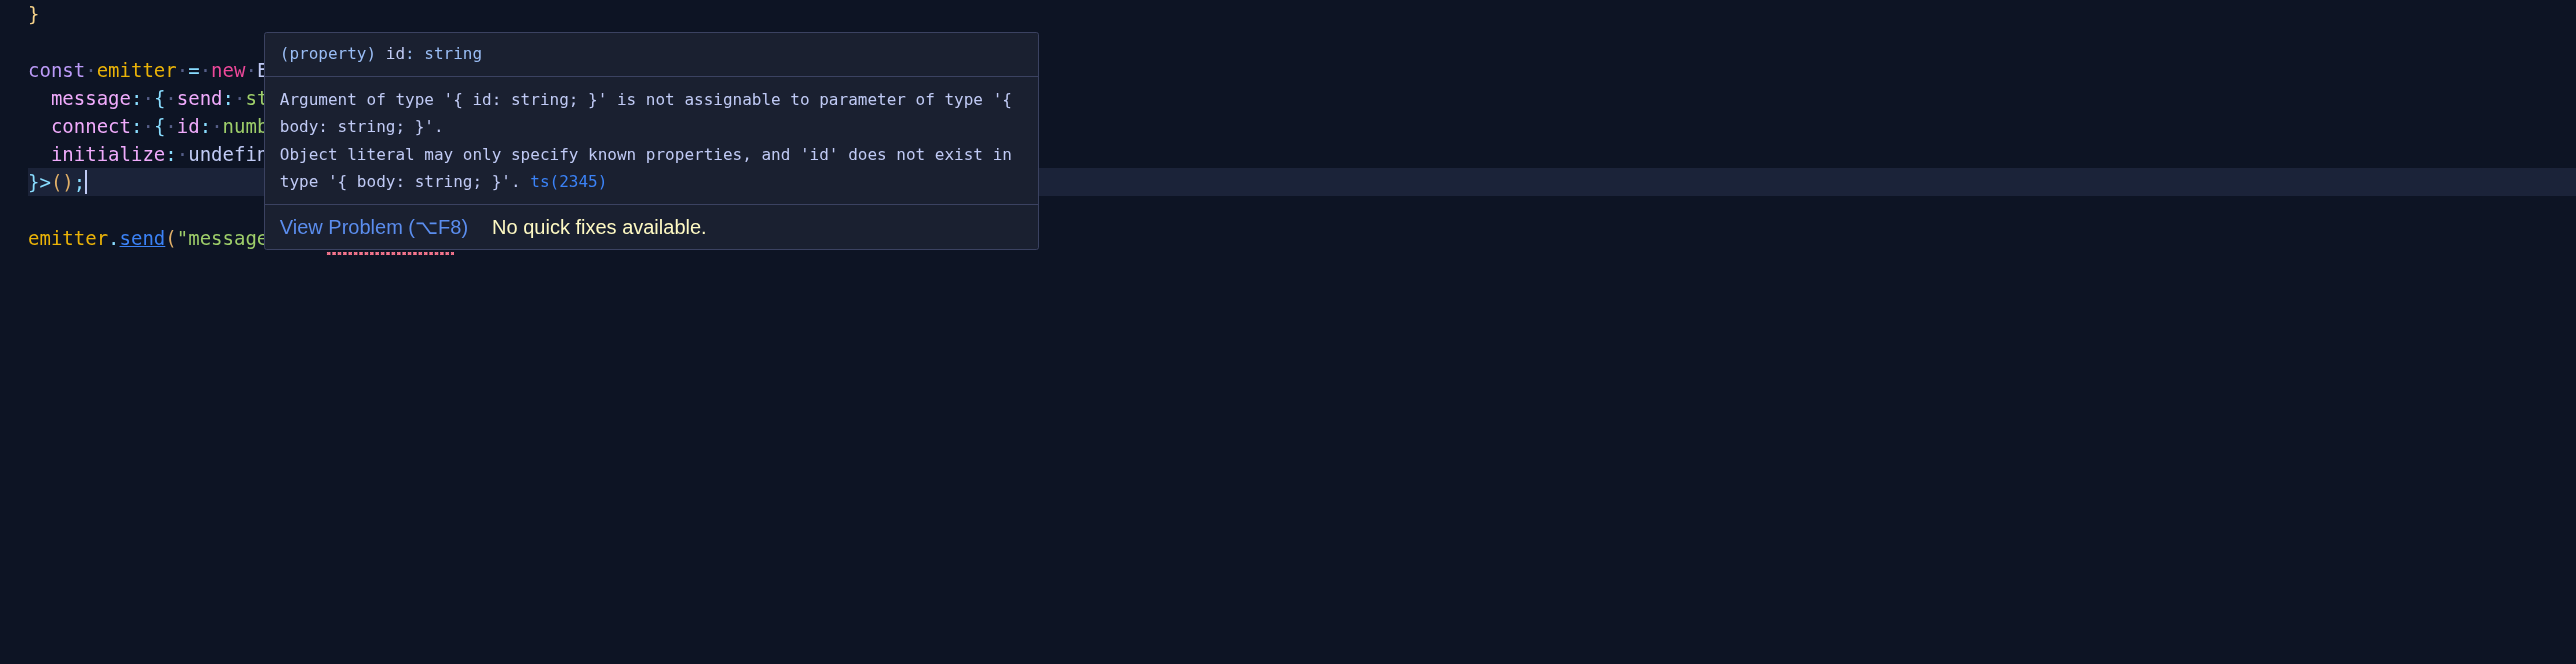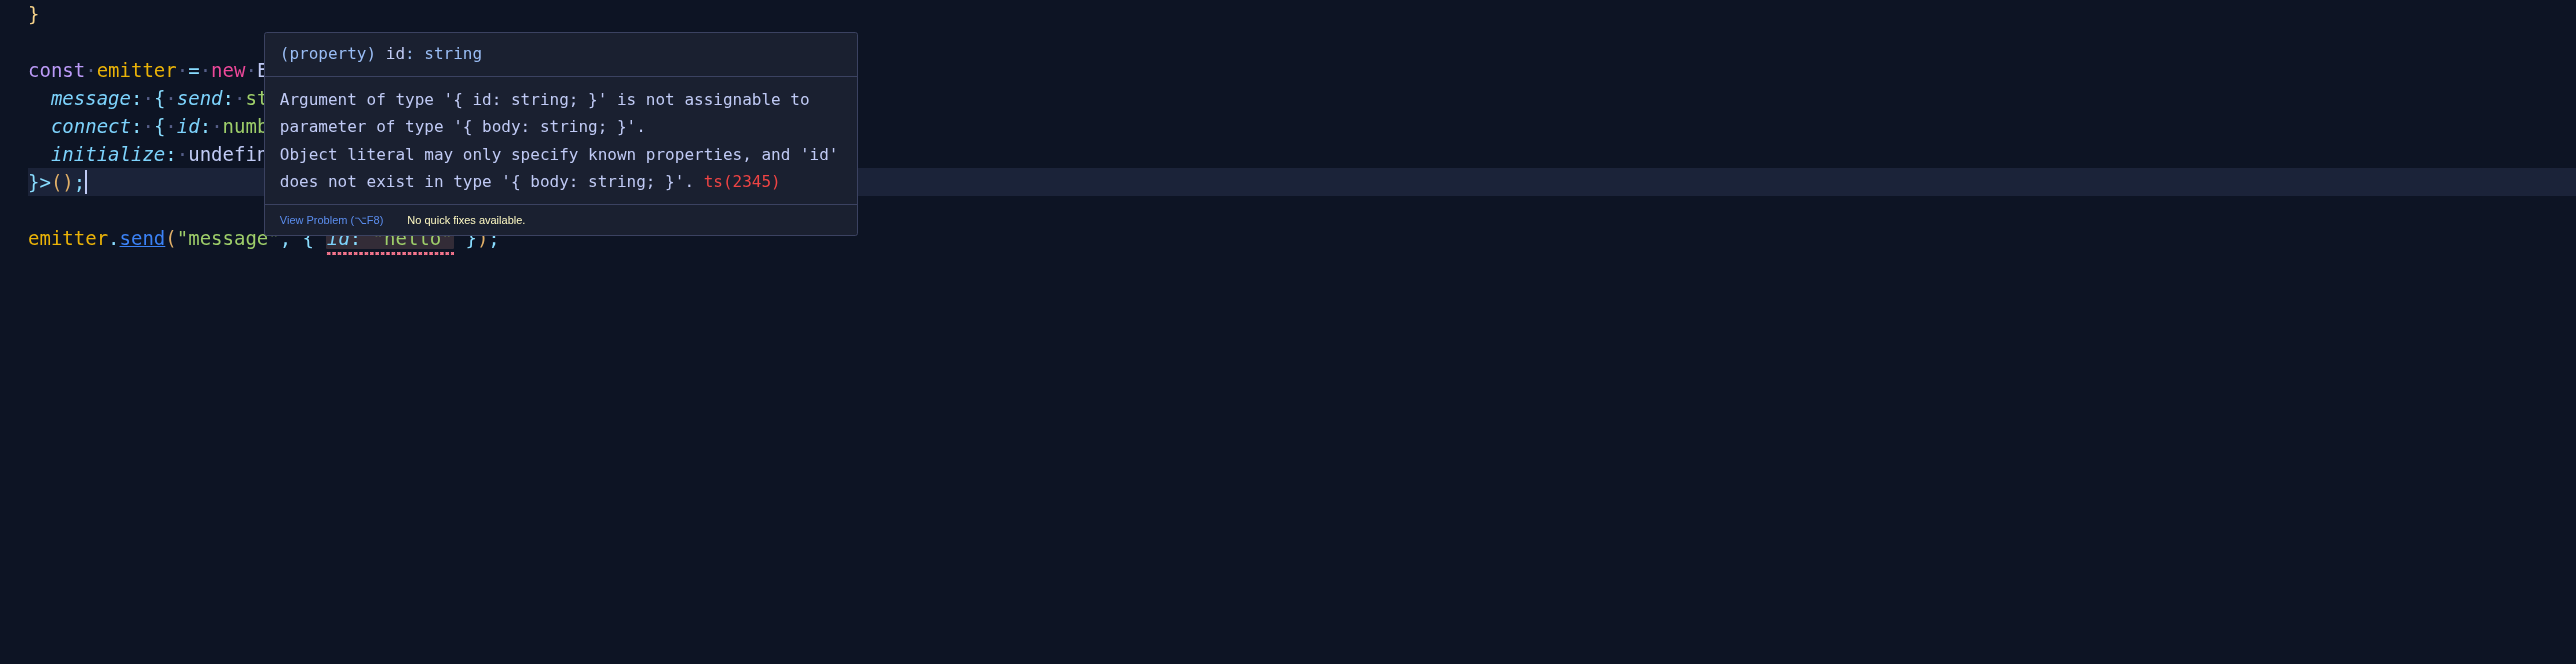--- a/index.html
+++ b/index.html
@@ -26,21 +26,21 @@
       height: 28px;
       display: flex;
       align-items: center;
       white-space: pre;
     }
     .keyword-const { color: #bb9af7; }
     .keyword-new { color: #ec4899; }
     .class-name { color: #c0caf5; }
     .var-name { color: #eab308; }
     .operator { color: #89ddff; }
-    .prop-key { color: #7dd3fc; font-style: italic; }
+    .prop-key { color: #f0abfc; }
     .type-name { color: #9ece6a; }
     .type-undefined { color: #c0caf5; }
     .string { color: #9ece6a; }
     .punct { color: #89ddff; }
     .plain { color: #c0caf5; }
     .method { color: #3b82f6; text-decoration: underline; }
     .dot { color: #565f89; }
     .curly { color: #f7d38a; }
     .paren { color: #e0af68; }
     .highlighted-line {
@@ -71,49 +71,49 @@
     }
     .error-highlight {
       background: rgba(97, 73, 80, 0.45);
       border-radius: 1.3px;
       padding: 0 1.3px;
     }
     .tooltip {
       position: absolute;
       top: 32px;
       left: 264px;
-      width: 594px;
+      width: 775px;
       background: #1a2030;
       border: 0.7px solid #3b4261;
       border-radius: 2.7px;
       font-size: 16px;
       z-index: 10;
     }
     .tooltip-section {
       padding: 9.4px 14.8px;
       border-bottom: 0.7px solid #3b4261;
     }
     .tooltip-signature {
       color: #c0caf5;
       font-family: 'Menlo', 'Monaco', 'Consolas', monospace;
     }
     .tooltip-error {
       color: #c0caf5;
       font-family: 'Menlo', 'Monaco', 'Consolas', monospace;
       line-height: 1.7;
     }
     .ts-code {
-      color: #ef4444;
+      color: #3b82f6;
     }
     .tooltip-actions {
       padding: 6.7px 14.8px;
       display: flex;
       gap: 24px;
       font-family: -apple-system, BlinkMacSystemFont, 'Segoe UI', sans-serif;
-      font-size: 11px;
+      font-size: 20px;
     }
     .tooltip-link {
       color: #5b8dee;
     }
     .tooltip-nofixes {
       color: #fef9c3;
     }
     .sig-paren { color: #9abdf5; }
     .sig-keyword { color: #9abdf5; }
   </style>

